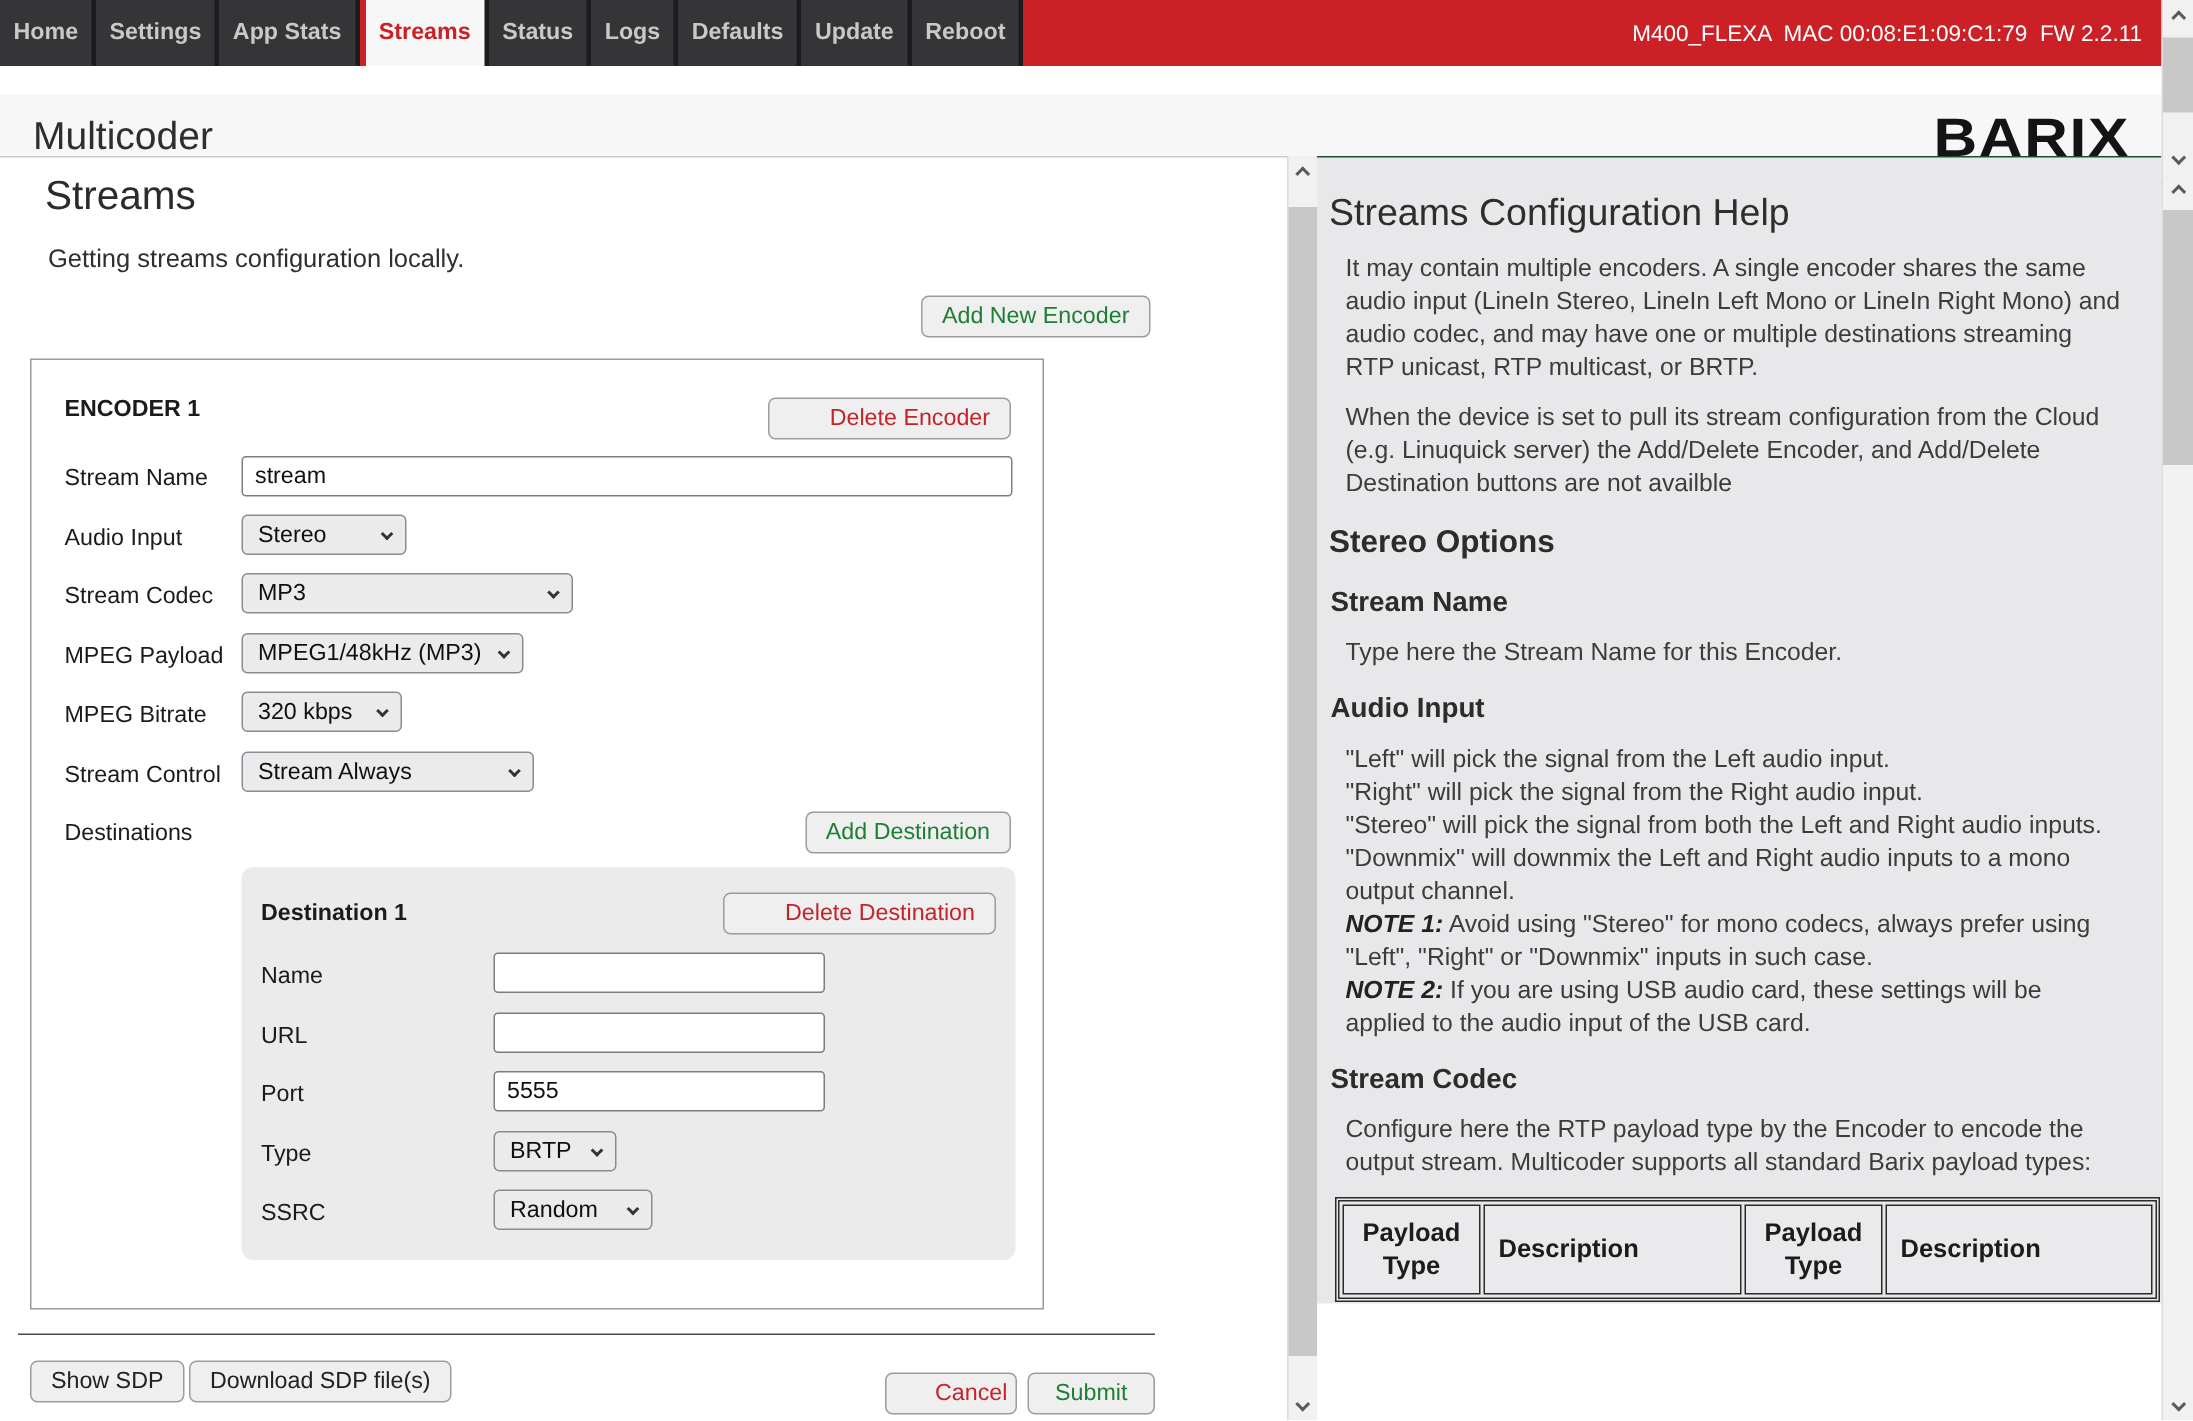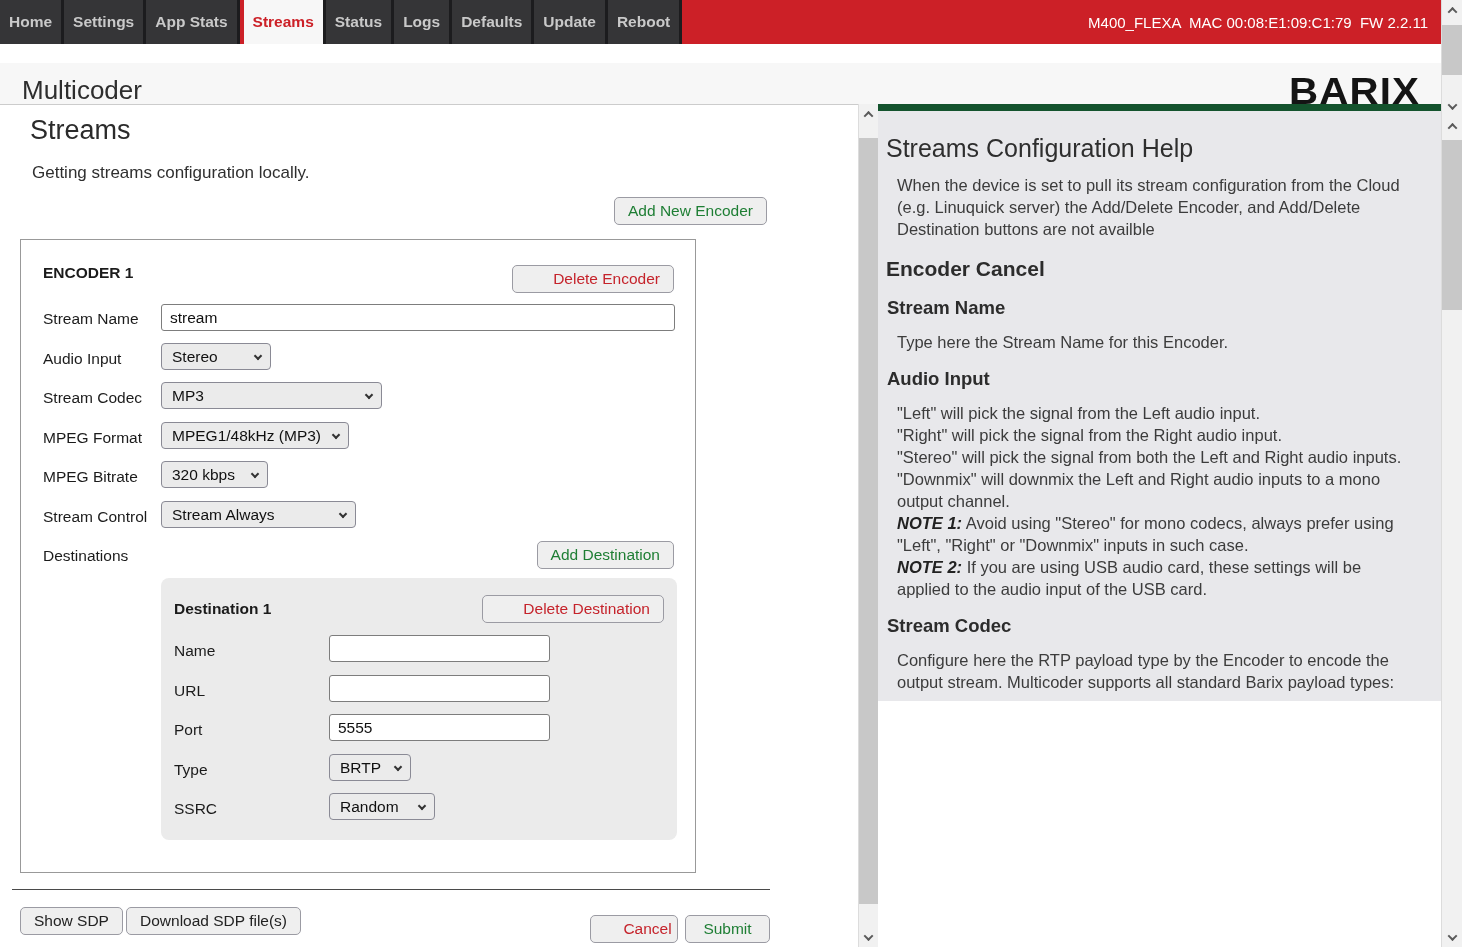--- a/index.html
+++ b/index.html
@@ -22,21 +22,21 @@
     display:flex; align-items:center; justify-content:flex-end; padding-right:13px; white-space:pre;
   }
 
   
   .page-header { position:absolute; left:0; top:44px; width:1441px; height:60px; background:#f7f7f7; border-bottom:3px solid #cc2027;margin-top:19px; }
   .page-title { position:absolute; left:22px; top:12px; font-size:26px; color:#2e2e2e; }
   .brand-logo { position:absolute; right:21px; top:8px; font-size:36px; font-weight:700; letter-spacing:1px; color:#141414; transform:scaleX(1.12); transform-origin:right center; }
 
   
   .main-frame { position:absolute; left:0; top:104px; width:858px; height:843px; background:#fff; border-top:1px solid #ccc; overflow:hidden; }
-  .help-frame { position:absolute; left:878px; top:104px; width:563px; height:597px; background:#e8e8eb; border-top:7px solid #14532d; overflow:hidden; color:#3c3c3c; font-size:16.5px; line-height:22px; }
+  .help-frame { position:absolute; left:878px; top:104px; width:563px; height:765px; background:#e8e8eb; border-top:1px solid #14532d; overflow:hidden; color:#3c3c3c; font-size:16.5px; line-height:22px; }
 
   
   .main-h1 { position:absolute; left:30px; top:10px; font-size:27px; color:#2b2b2b; }
   .main-sub { position:absolute; left:32px; top:58px; font-size:17px; color:#2f2f2f; }
 
   .btn {
     position:absolute; display:inline-flex; align-items:center; justify-content:center;
     background:#efefef; border:1px solid #9b9ba3; border-radius:5px;
     font-size:15.5px; color:#222; height:28px; padding:0 13px; cursor:pointer; white-space:nowrap;
     font-family:inherit;
@@ -131,21 +131,21 @@
         <span>Stereo</span>
         <span class="chev"></span>
       </div>
 
       <div class="lbl" style="left:22px; top:149px;">Stream Codec</div>
       <div class="sel" style="left:140px; top:142px; width:221px;">
         <span>MP3</span>
         <span class="chev"></span>
       </div>
 
-      <div class="lbl" style="left:22px; top:189px;">MPEG Format</div>
+      <div class="lbl" style="left:22px; top:189px;">MPEG Payload</div>
       <div class="sel" style="left:140px; top:182px; width:188px;">
         <span>MPEG1/48kHz (MP3)</span>
         <span class="chev"></span>
       </div>
 
       <div class="lbl" style="left:22px; top:228px;">MPEG Bitrate</div>
       <div class="sel" style="left:140px; top:221px; width:107px;">
         <span>320 kbps</span>
         <span class="chev"></span>
       </div>
@@ -199,23 +199,24 @@
         <span class="chev-up"></span>
       </div>
     <div class="sb-thumb" style="top:34px; height:766px;"></div>
     <div class="sb-btn" style="bottom:2px;">
         <span class="chev-down"></span>
       </div>
   </div>
 
   <div class="help-frame help">
     <div class="help-h1">Streams Configuration Help</div>
+    <p>It may contain multiple encoders. A single encoder shares the same audio input (LineIn Stereo, LineIn Left Mono or LineIn Right Mono) and audio codec, and may have one or multiple destinations streaming RTP unicast, RTP multicast, or BRTP.</p>
     <p>When the device is set to pull its stream configuration from the Cloud (e.g. Linuquick server) the Add/Delete Encoder, and Add/Delete Destination buttons are not availble</p>
 
-    <div class="help-h2">Encoder Cancel</div>
+    <div class="help-h2">Stereo Options</div>
 
     <div class="help-h3">Stream Name</div>
     <p>Type here the Stream Name for this Encoder.</p>
 
     <div class="help-h3">Audio Input</div>
     <div class="lines">
       <div>"Left" will pick the signal from the Left audio input.</div>
       <div>"Right" will pick the signal from the Right audio input.</div>
       <div>"Stereo" will pick the signal from both the Left and Right audio inputs.</div>
       <div>"Downmix" will downmix the Left and Right audio inputs to a mono output channel.</div>

